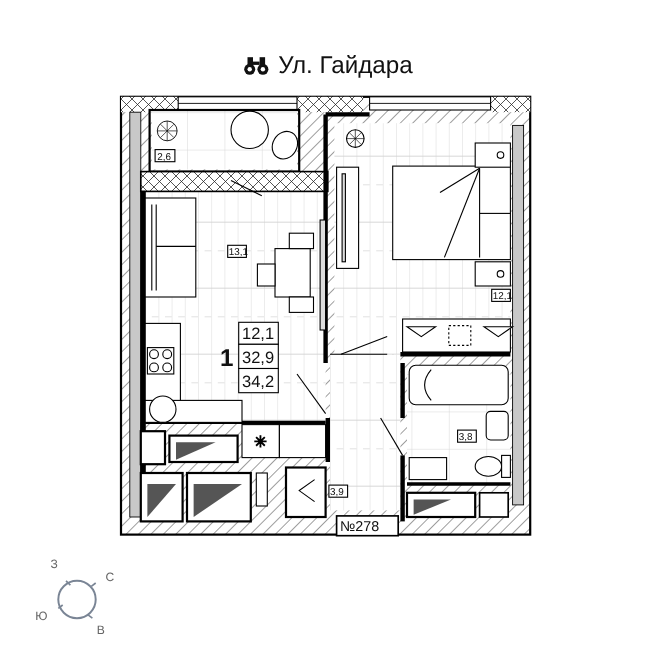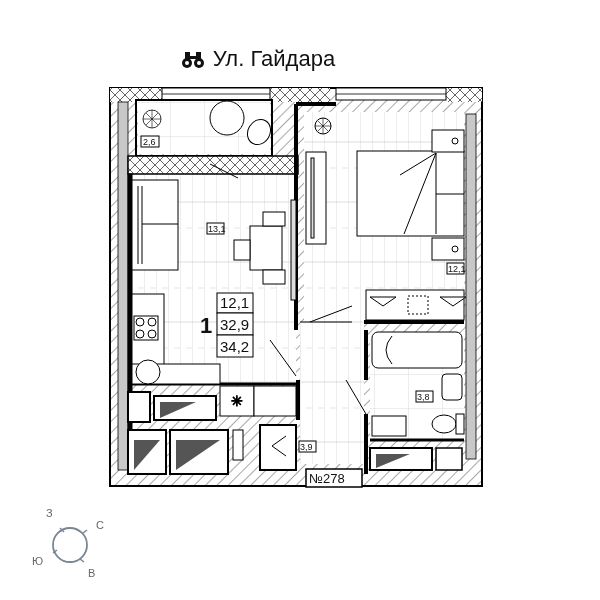--- a/index.html
+++ b/index.html
@@ -1,17 +1,17 @@
 <!DOCTYPE html>
 <html><head>
 <meta charset="utf-8">
 <style>
   html, body { margin: 0; padding: 0; background: #ffffff; }
   body { width: 600px; height: 600px; position: relative; overflow: hidden; font-family: "Liberation Sans", sans-serif; }
-  .title { position: absolute; top: 46px; left: 0; width: 516px; text-align: center; font-size: 22px; color: #111; display: flex; justify-content: center; align-items: center; gap: 8px; }
+  .title { position: absolute; top: 46px; left: 0; width: 516px; text-align: center; font-size: 22px; color: #111; display: flex; justify-content: center; align-items: center; gap: 8px; padding-left: 40px; }
   .title .icon { width: 24px; height: 20px; }
   svg.plan { position: absolute; left: 0; top: 0; }
   .lbl { font-family: "Liberation Sans", sans-serif; fill: #111; }
   .compass { position: absolute; left: 28px; top: 505px; width: 90px; height: 80px; }
   .compass span { position: absolute; font-size: 11px; color: #666; }
 </style>
 </head>
 <body>
 
 <div class="title">

